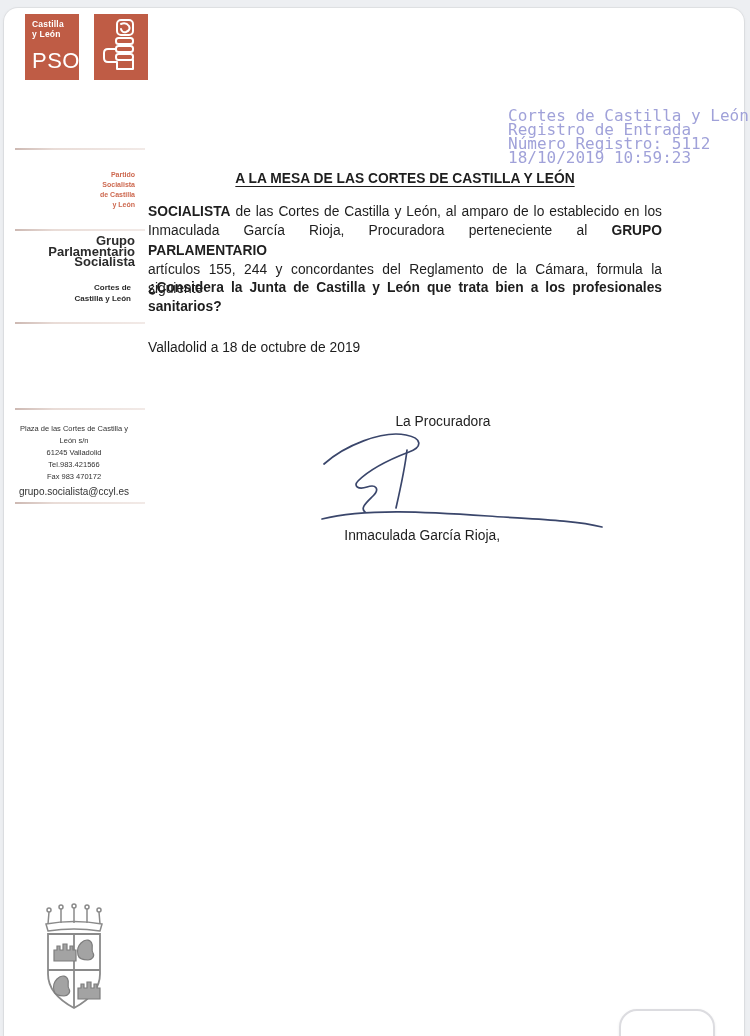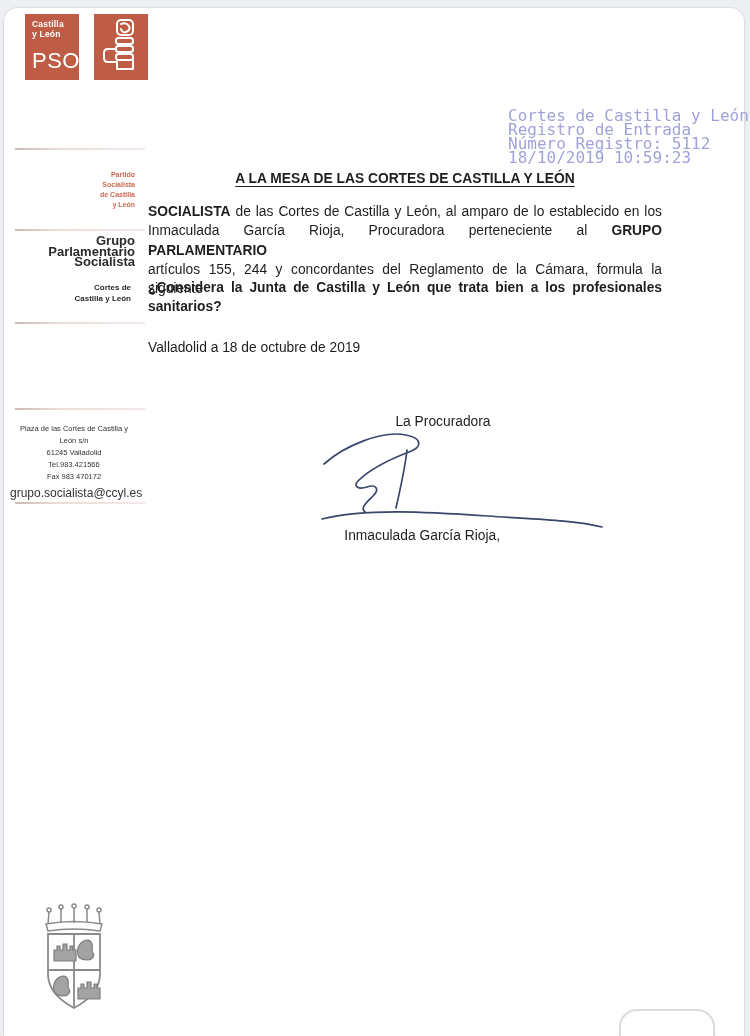--- a/index.html
+++ b/index.html
@@ -27,21 +27,21 @@
              background:linear-gradient(to right,#cdb9b3,#e9dcd7 30%,#f2eae7); }
   .side-block { text-align:right; }
   .party { left:26px; top:162px; width:105px; color:#cd6950; font-size:7px;
            font-weight:bold; line-height:10px; }
   .sgroup { left:26px; top:228px; width:105px; color:#2b2b2b; font-size:13px;
             font-weight:bold; line-height:10.5px; }
   .scortes { left:22px; top:275px; width:105px; color:#2b2b2b; font-size:8px;
              font-weight:bold; line-height:10.5px; }
   .address { left:6px; top:415px; width:128px; color:#333; font-size:7.5px;
              line-height:12px;text-align:center; }
-  .email { left:6px; top:478px; width:128px; color:#333; font-size:12px; text-align:left; }
+  .email { left:6px; top:478px; width:128px; color:#333; font-size:10px; text-align:center; }
 
   
   .content { left:144px; width:514px; color:#1e1e1e; font-size:13.8px; }
   .heading { top:163px; text-align:center; font-weight:bold;
              text-decoration:underline; text-underline-offset:3px; }
   .para { line-height:19.3px; }
   .jline { text-align:justify; text-align-last:justify; }
   .lline { text-align:left; }
   .p1 { top:194px; }
   .question { top:270px; font-weight:bold; }

